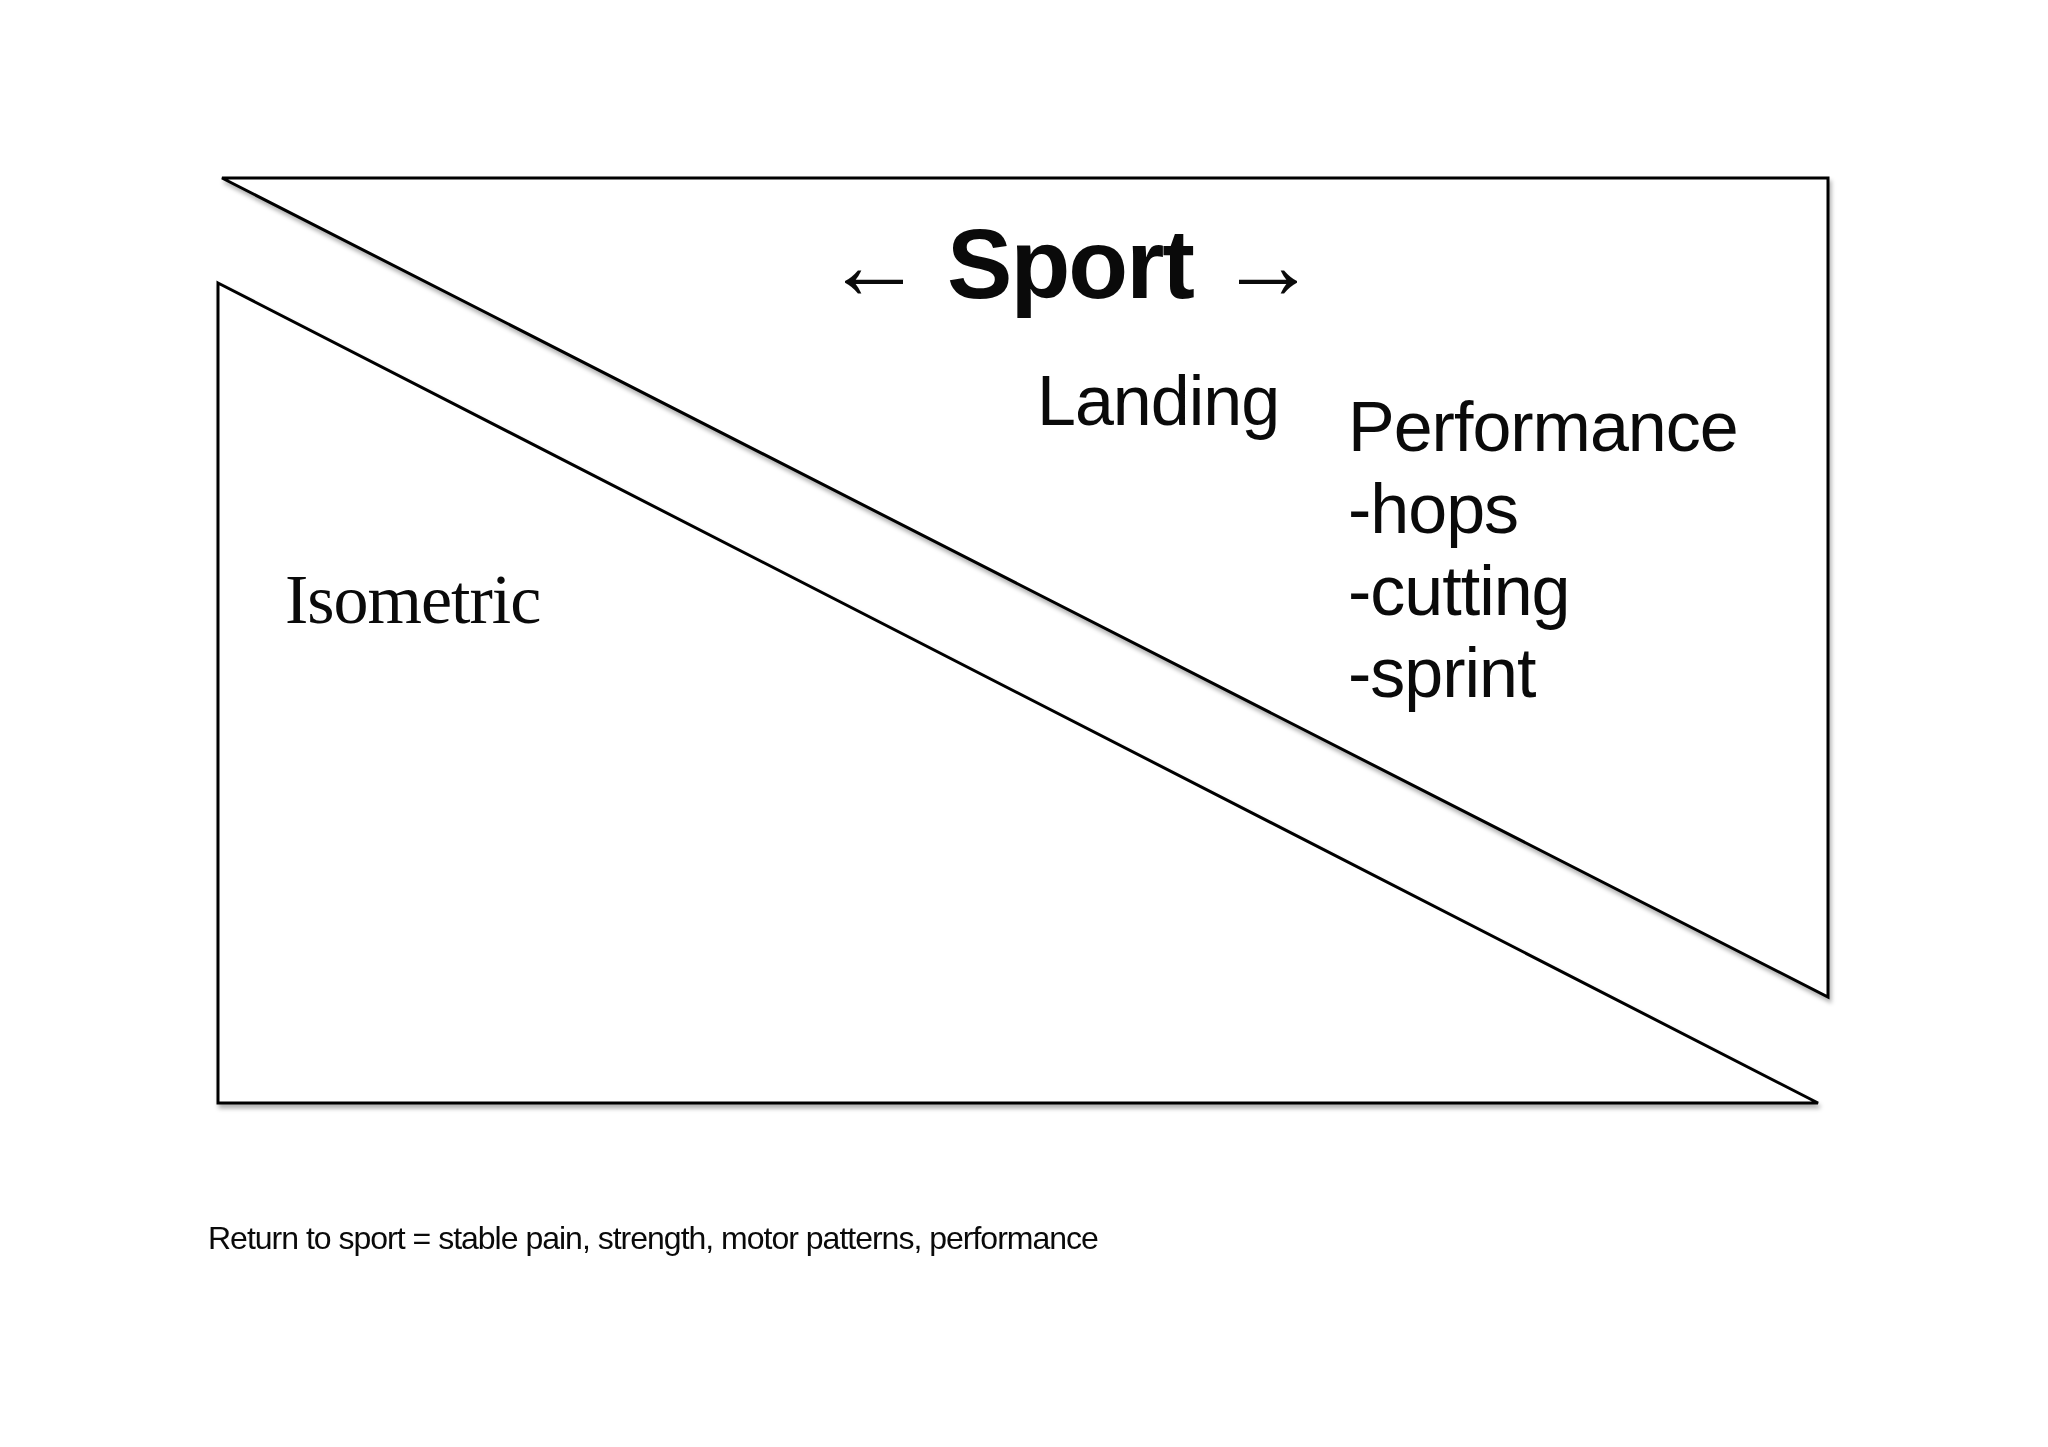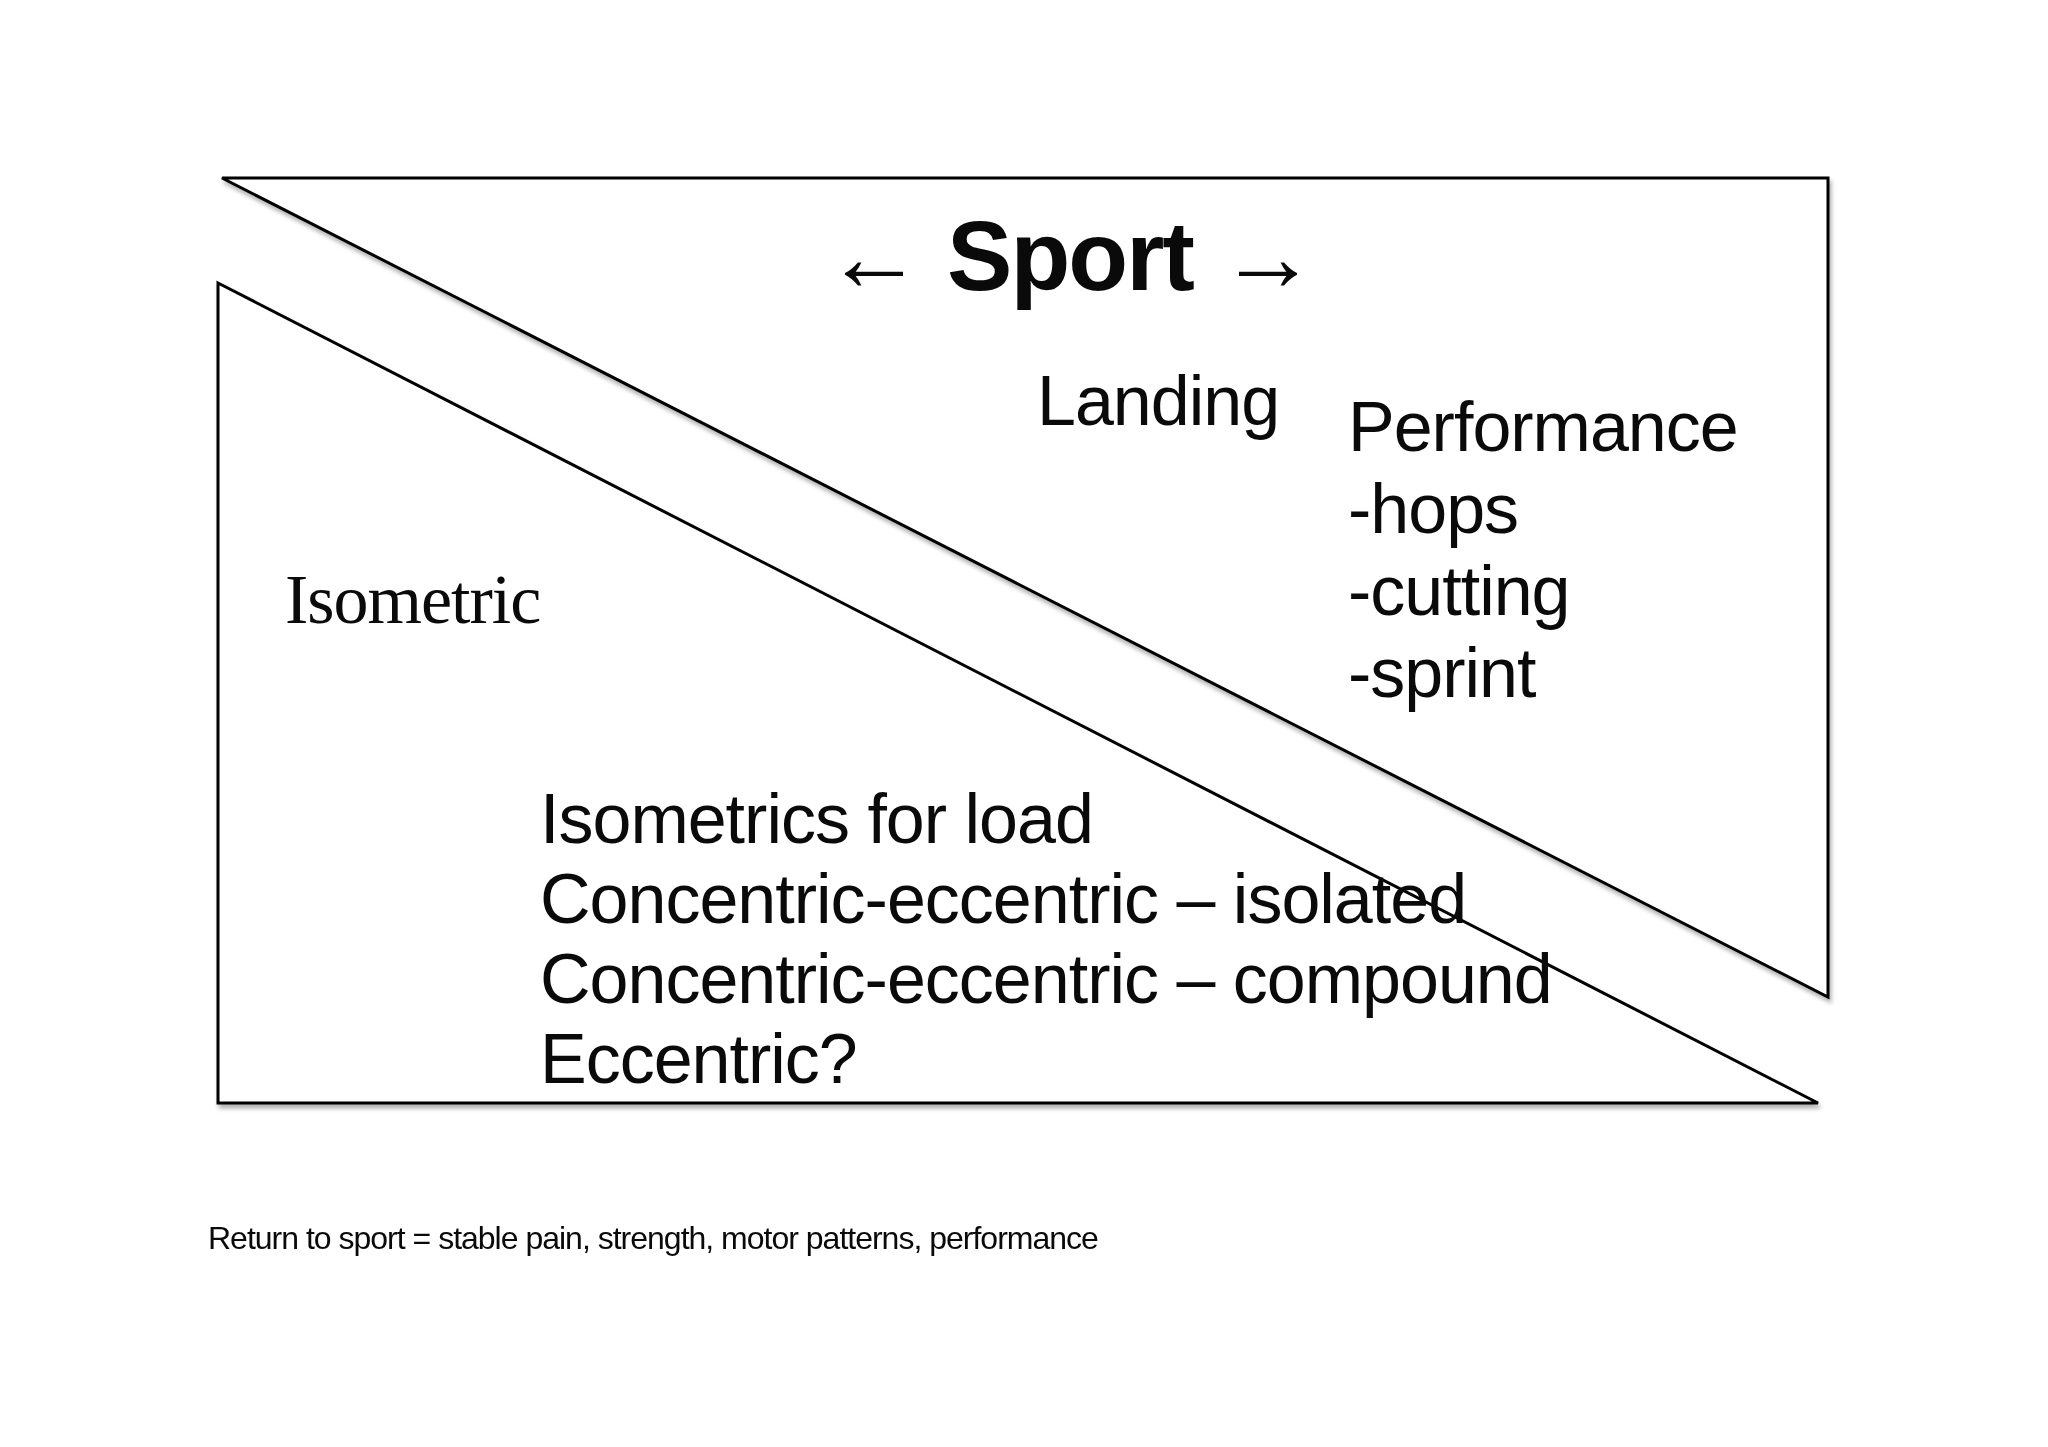--- a/index.html
+++ b/index.html
@@ -40,21 +40,21 @@
     top: 198px;
     left: 630px;
     width: 880px;
     text-align: center;
     font-size: 98px;
     font-weight: 600;
     letter-spacing: -2px;
     line-height: 1.2;
   }
   .title .arrow { display: inline-block; }
-  .title .word { display: inline-block; margin: 0 26px; }
+  .title .word { display: inline-block; margin: 8px 26px; }
   .lbl { font-size: 70px; line-height: 82px; }
   .hopping        { top: 317px;  left: 690px;  }
   .landing-block  { top: 360px;  left: 1037px; }
   .perf-block     { top: 386px;  left: 1348px; }
   .iso-block      { top: 560px;  left: 285px;  line-height: 80px; font-family: Liberation Serif, serif; }
   .prog-block     { top: 779px;  left: 540px;  line-height: 80px; }
   .caption {
     top: 1219px;
     left: 208px;
     font-size: 32px;
@@ -84,22 +84,16 @@
     <div>Performance</div>
     <div>-hops</div>
     <div>-cutting</div>
     <div>-sprint</div>
   </div>
 
   <div class="txt lbl iso-block">
     <div>Isometric</div>
   </div>
 
-  <div class="txt lbl prog-block">
-    <div>Isometrics for load</div>
-    <div>Concentric-eccentric – isolated</div>
-    <div>Concentric-eccentric – compound</div>
-    <div>Eccentric?</div>
-  </div>
 
   <div class="txt caption">Return to sport = stable pain, strength, motor patterns, performance</div>
 
 </div>
 
 </body></html>

